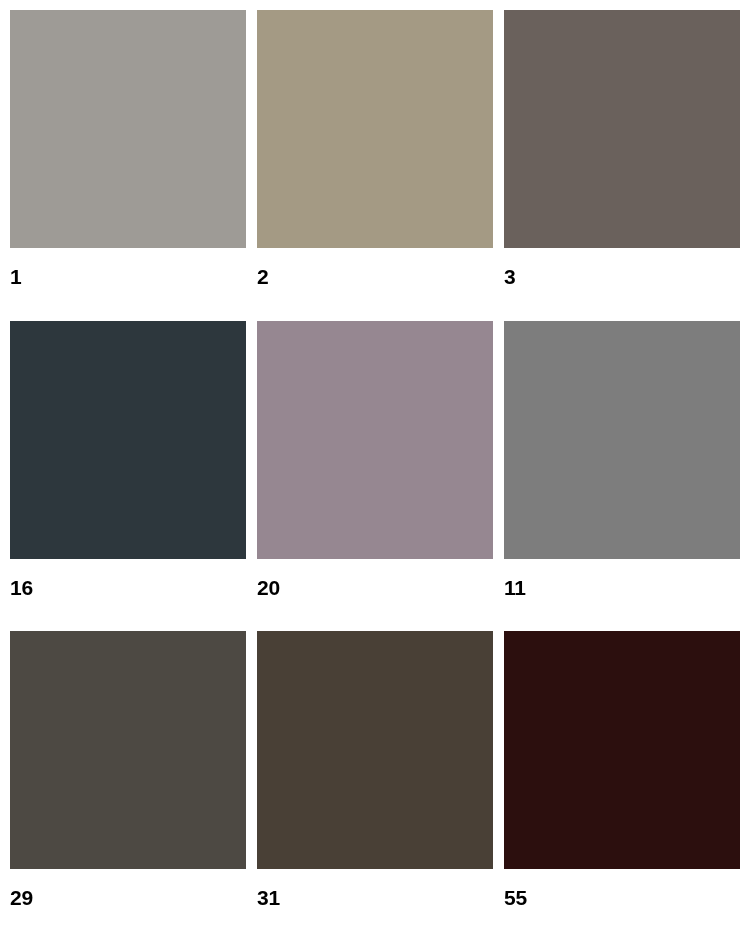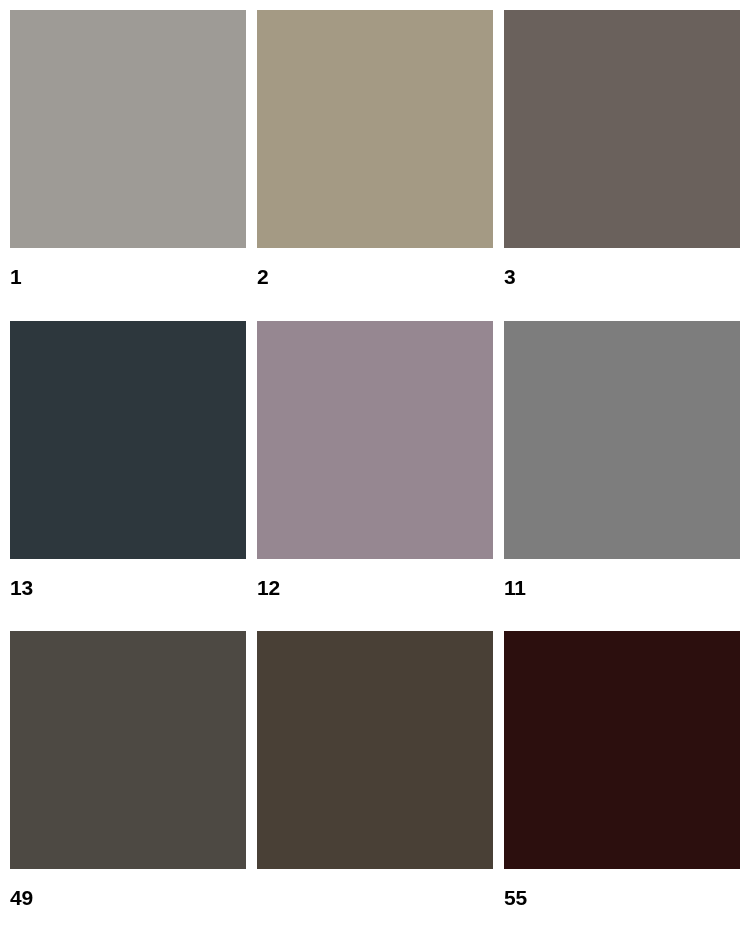--- a/index.html
+++ b/index.html
@@ -67,40 +67,41 @@
     <div class="swatch-label">2</div>
   </div>
 
   <div class="swatch-cell">
     <div class="swatch-chip" style="background-color: rgb(106, 97, 92);"></div>
     <div class="swatch-label">3</div>
   </div>
 
   <div class="swatch-cell">
     <div class="swatch-chip" style="background-color: rgb(45, 55, 61);"></div>
-    <div class="swatch-label">13</div>
+    <div class="swatch-label">16</div>
   </div>
 
   <div class="swatch-cell">
     <div class="swatch-chip" style="background-color: rgb(150, 135, 145);"></div>
-    <div class="swatch-label">12</div>
+    <div class="swatch-label">20</div>
   </div>
 
   <div class="swatch-cell">
     <div class="swatch-chip" style="background-color: rgb(125, 125, 125);"></div>
     <div class="swatch-label">11</div>
   </div>
 
   <div class="swatch-cell">
     <div class="swatch-chip" style="background-color: rgb(77, 73, 67);"></div>
-    <div class="swatch-label">49</div>
+    <div class="swatch-label">29</div>
   </div>
 
   <div class="swatch-cell">
     <div class="swatch-chip" style="background-color: rgb(73, 64, 54);"></div>
+    <div class="swatch-label">31</div>
   </div>
 
   <div class="swatch-cell">
     <div class="swatch-chip" style="background-color: rgb(44, 15, 14);"></div>
     <div class="swatch-label">55</div>
   </div>
 
 </div>
 
 </body></html>

